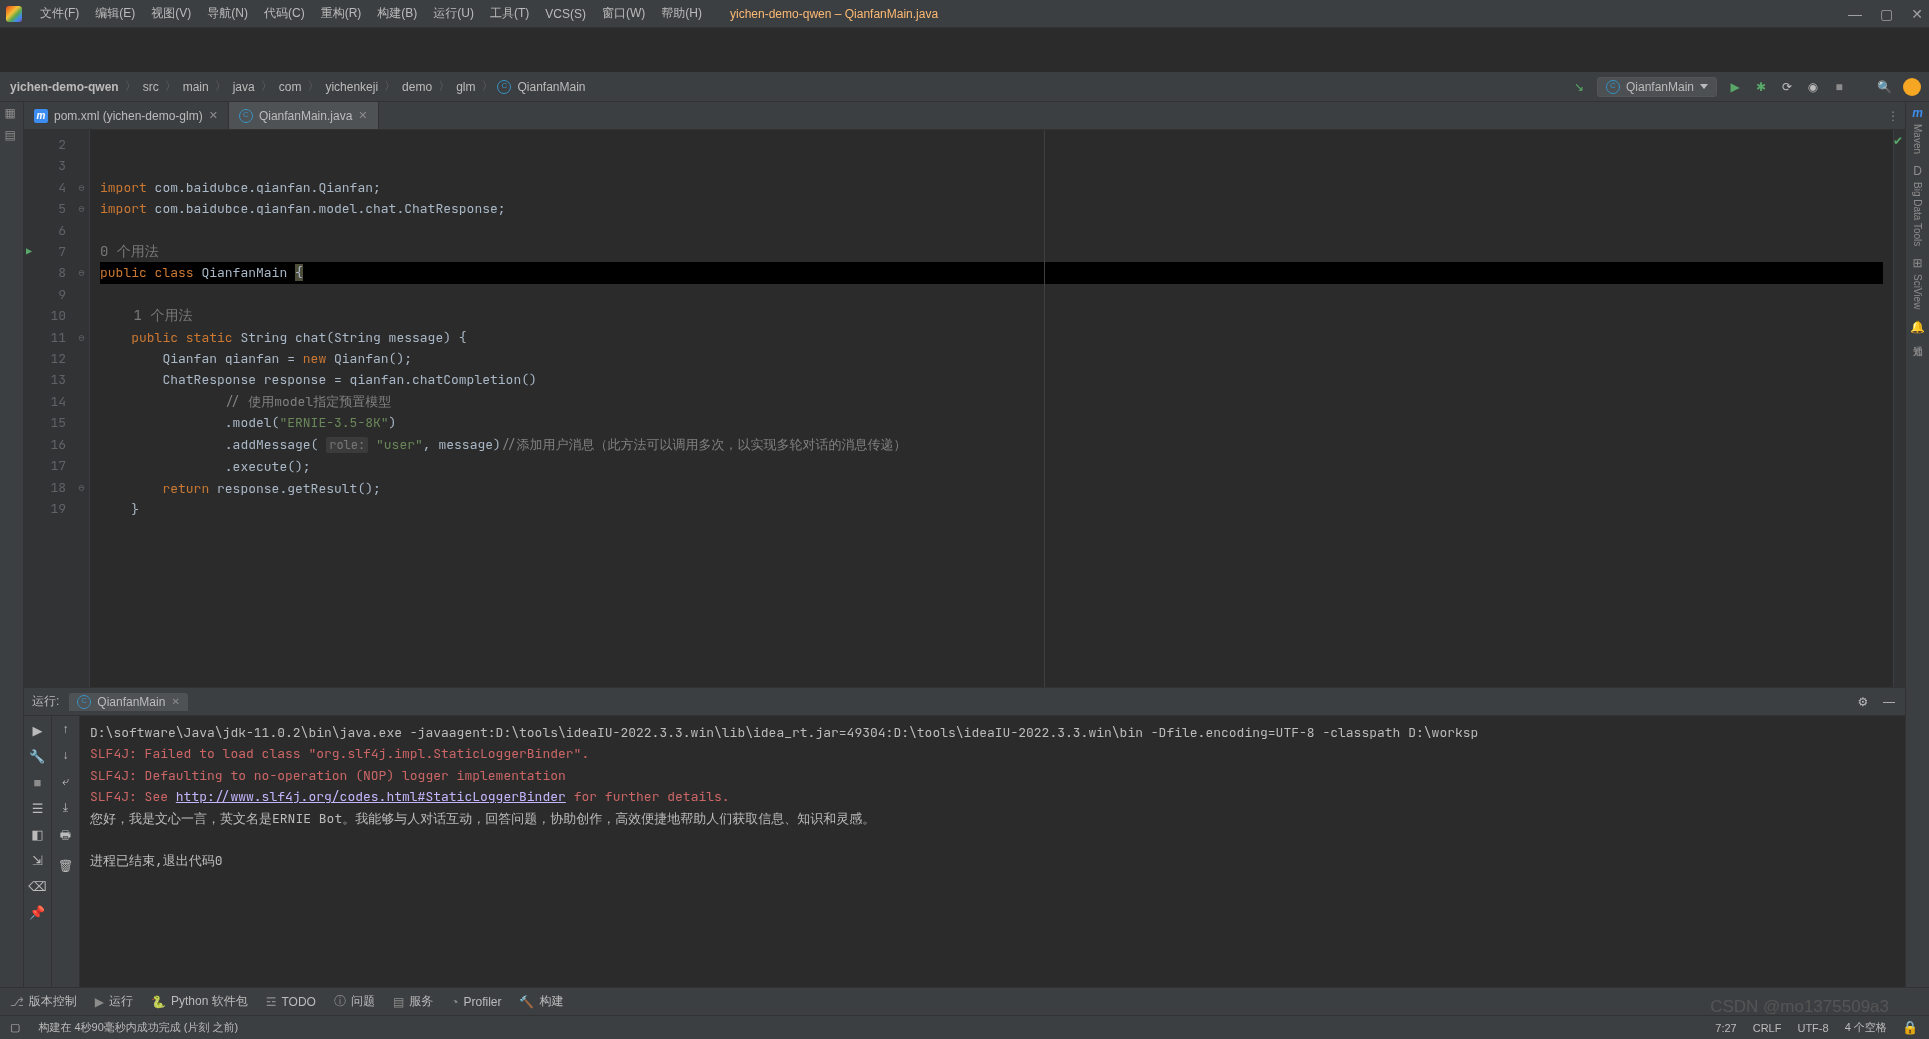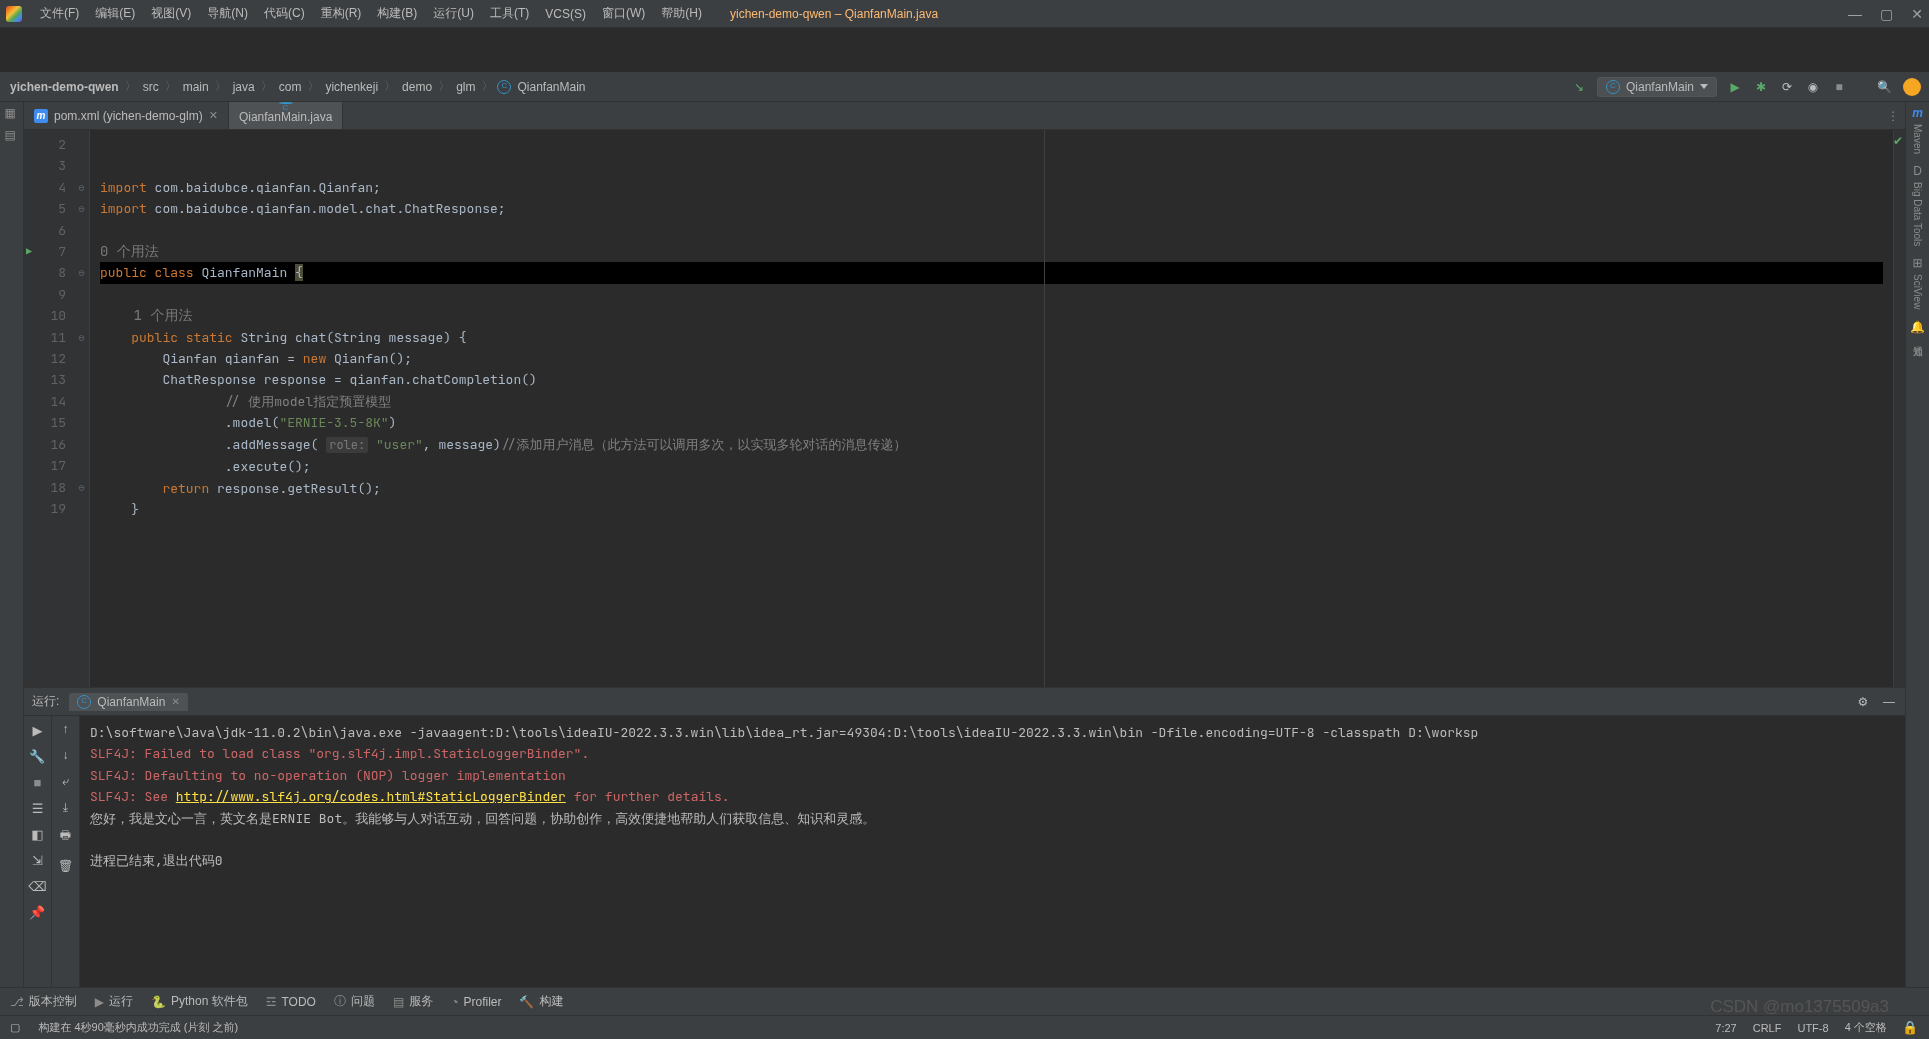--- a/index.html
+++ b/index.html
@@ -51,21 +51,21 @@
 .hammer { color:#59a869; }
 .stop-red { color:#8c8c8c; }
 
 .main-area { flex:1; display:flex; min-height:0; }
 .left-gutter { width:24px; background:#3c3f41; border-right:1px solid #323232; display:flex; flex-direction:column; align-items:center; padding-top:4px; gap:8px; }
 .left-gutter .licon { width:14px; height:14px; color:#8c8c8c; }
 
 .editor-zone { flex:1; display:flex; flex-direction:column; min-width:0; }
 .tabs { height:28px; background:#3c3f41; display:flex; align-items:stretch; border-bottom:1px solid #323232; }
 .tab { display:flex; align-items:center; gap:6px; padding:0 10px; border-right:1px solid #323232; cursor:pointer; }
-.tab.active { background:#4e5254;flex-direction:column; }
+.tab.active { background:#4e5254; }
 .tab .close { color:#8c8c8c; font-size:11px; }
 .tab-icon-m { width:14px; height:14px; background:#3d8cf0; color:#fff; font-size:10px; display:flex; align-items:center; justify-content:center; border-radius:2px; font-style:italic; font-weight:bold;}
 .tab-icon-c { width:14px; height:14px; border:1.5px solid #3592c4; border-radius:50%; position:relative; }
 .tab-icon-c::after { content:"C"; position:absolute; font-size:8px; color:#3592c4; left:3px; top:0px; }
 .tab-fill { flex:1; }
 .tab-more { width:24px; display:flex; align-items:center; justify-content:center; color:#8c8c8c; }
 
 .editor-body { flex:1; display:flex; min-height:0; position:relative; }
 .gutter { width:50px; background:#313335; text-align:right; padding:4px 8px 4px 2px; color:#606366; font-family:"JetBrains Mono","Consolas",monospace; font-size:13px; line-height:21.4px; }
 .gutter .play-mark { color:#59a869; float:left; font-size:10px; }
@@ -89,21 +89,21 @@
 .run-panel { height:300px; display:flex; flex-direction:column; border-top:1px solid #323232; background:#2b2b2b; }
 .run-header { height:28px; background:#3c3f41; display:flex; align-items:center; padding:0 8px; gap:10px; border-bottom:1px solid #323232;}
 .run-header .rh-tab { display:flex; align-items:center; gap:6px; background:#4e5254; padding:2px 8px; border-radius:3px 3px 0 0; }
 .run-header .spacer { flex:1; }
 .run-body { flex:1; display:flex; min-height:0; }
 .run-toolbar { width:28px; background:#3c3f41; display:flex; flex-direction:column; align-items:center; padding-top:6px; gap:10px; border-right:1px solid #323232;}
 .run-toolbar .tbtn { width:16px; height:16px; color:#bbbbbb; cursor:pointer; display:flex; align-items:center; justify-content:center; font-size:13px; }
 .run-toolbar2 { width:28px; background:#3c3f41; display:flex; flex-direction:column; align-items:center; padding-top:6px; gap:12px; border-right:1px solid #323232;}
 .console { flex:1; padding:6px 10px; font-family:"JetBrains Mono","Consolas",monospace; font-size:13px; line-height:21.4px; color:#bbbbbb; overflow:hidden; white-space:pre; }
 .console .err { color:#cc6666; }
-.console .link { color:#fde047; text-decoration:underline; }
+.console .link { color:#c4b5fd; text-decoration:underline; }
 .console .normal { color:#bbbbbb; }
 
 .bottom-toolbar { height:28px; background:#3c3f41; display:flex; align-items:center; padding:0 10px; border-top:1px solid #323232; gap:18px; }
 .bt-item { display:flex; align-items:center; gap:5px; color:#bbbbbb; cursor:pointer; font-size:12px; }
 .bt-item .bticon { font-size:12px; color:#8c8c8c; }
 
 .statusbar { height:24px; background:#3c3f41; display:flex; align-items:center; padding:0 10px; border-top:1px solid #323232; font-size:11px; color:#bbbbbb; gap:18px; }
 .statusbar .sb-right { margin-left:auto; display:flex; gap:16px; align-items:center; }
 .lock { font-size:13px; }
 .splitter-v { height:100%; width:1035px; position:absolute; left:1020px; top:0; border-left:1px solid #404040; pointer-events:none; }

